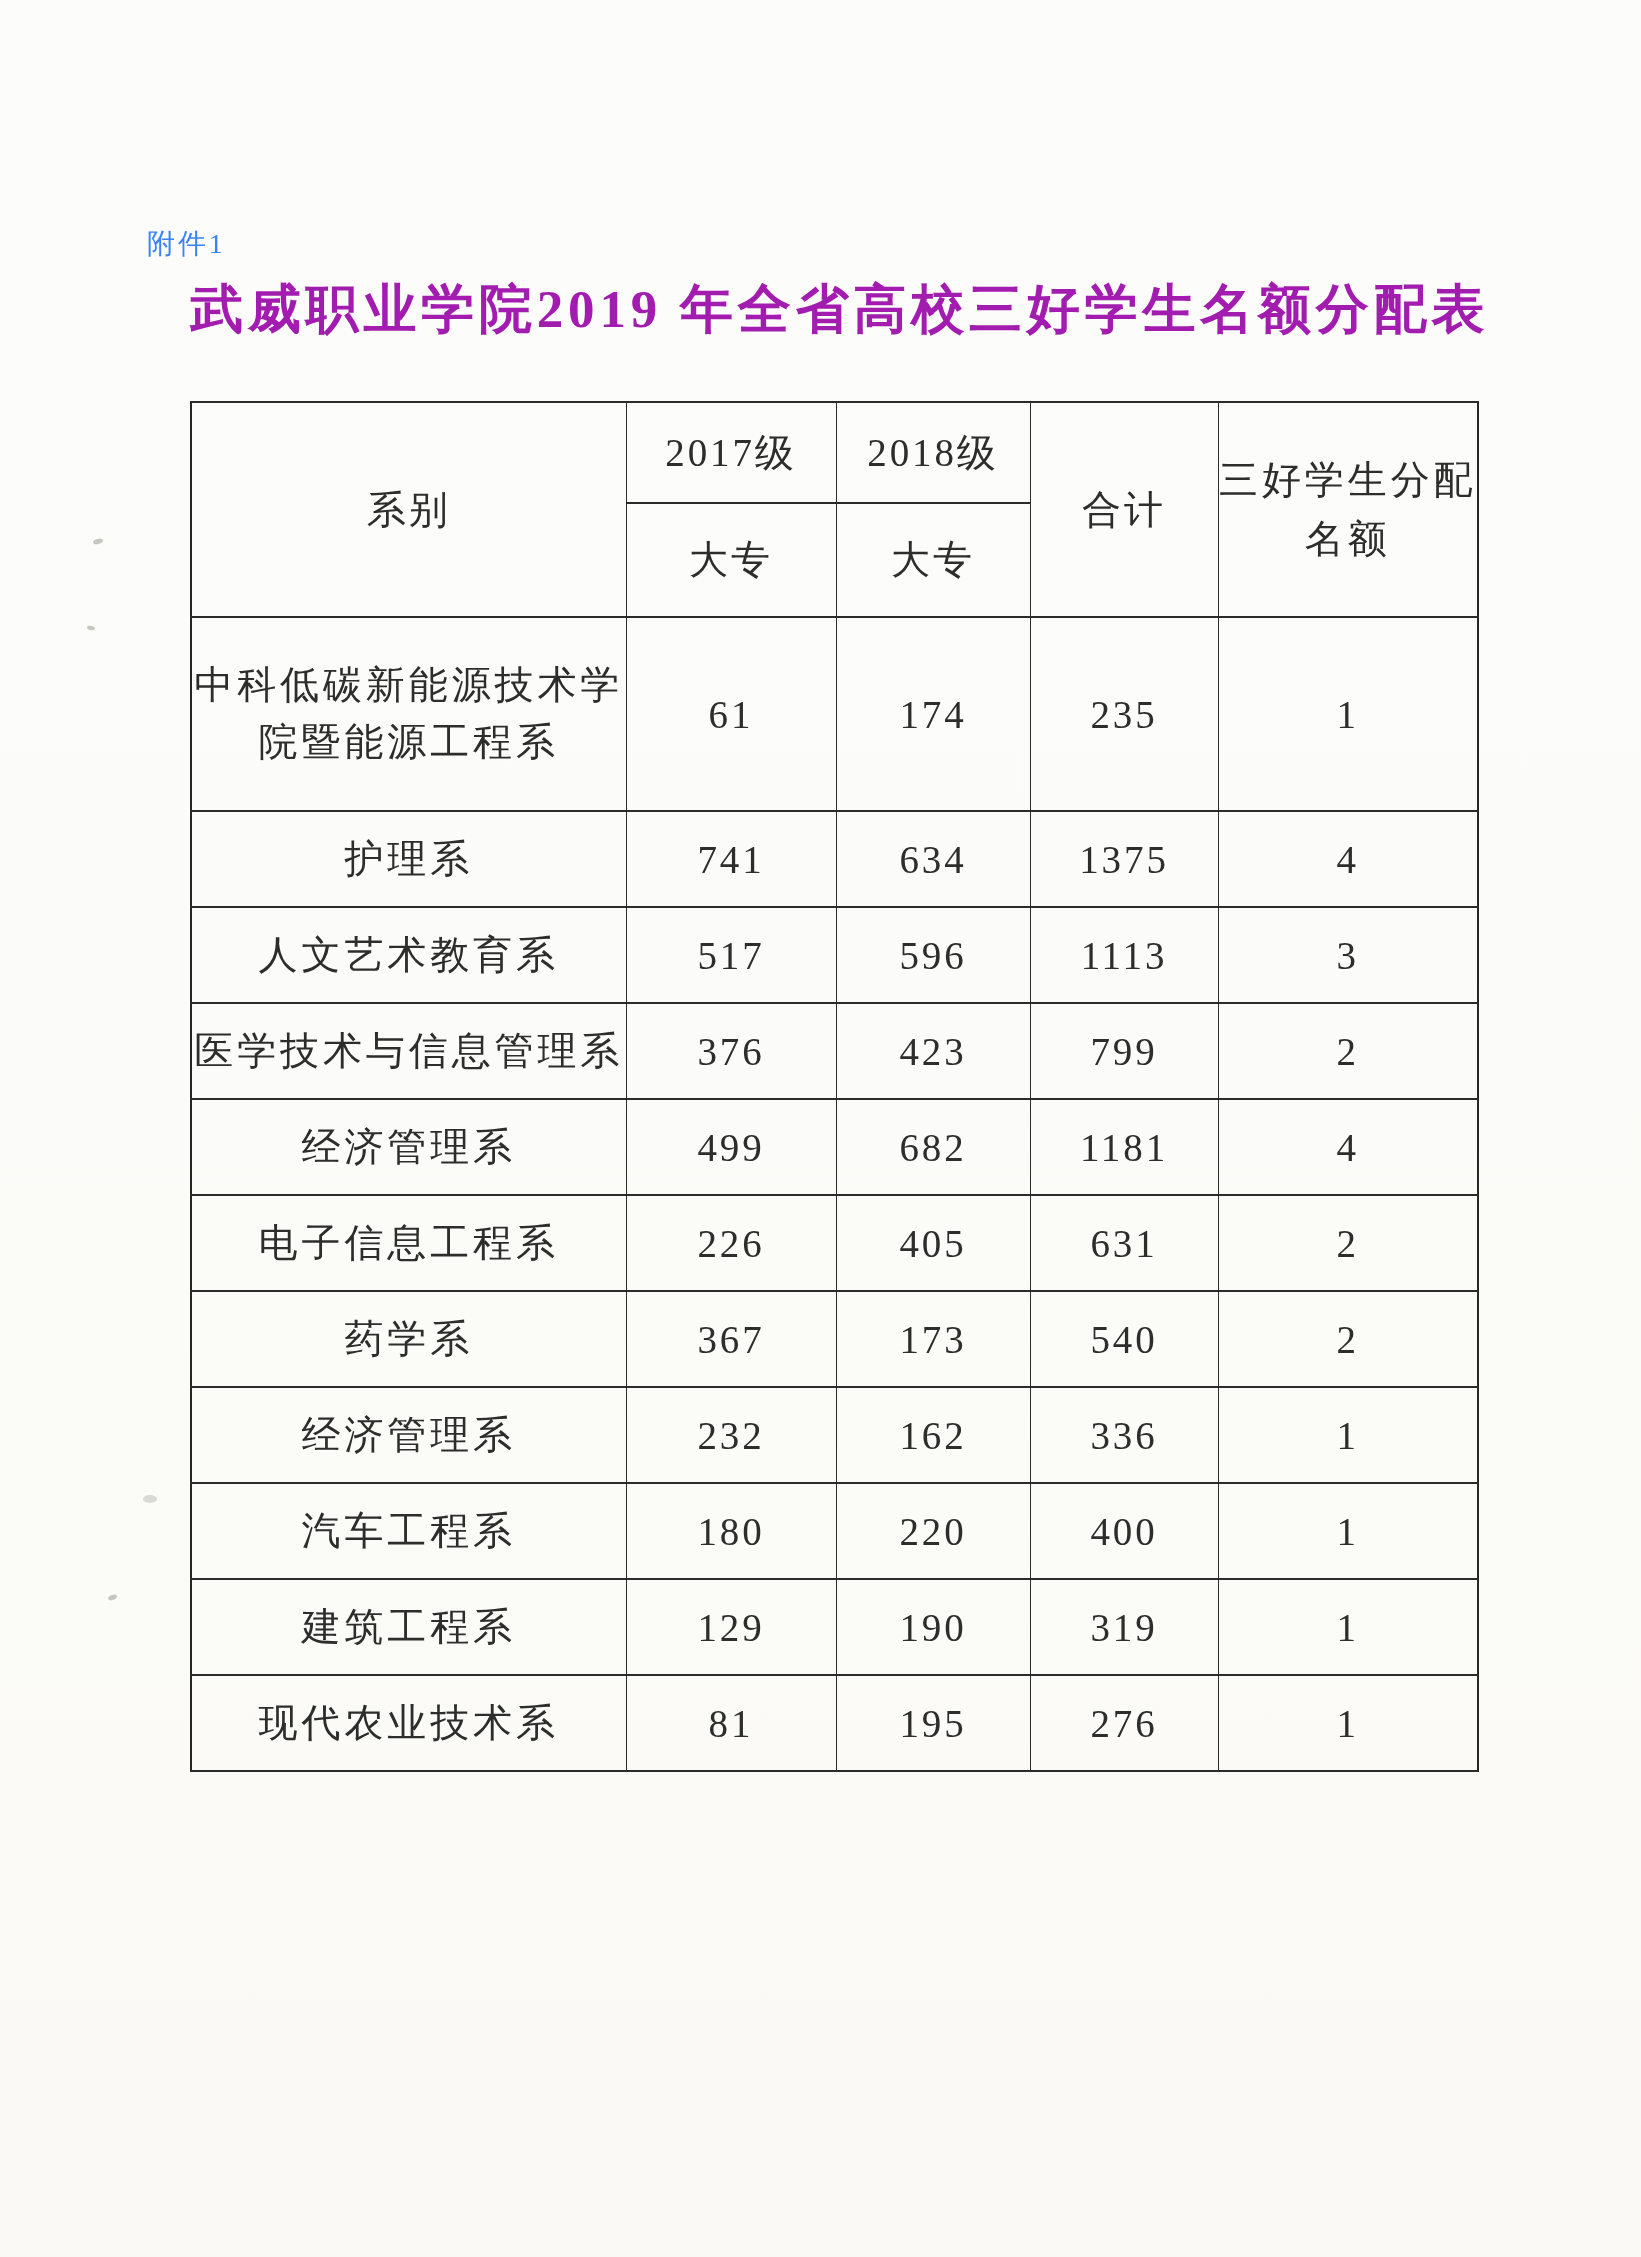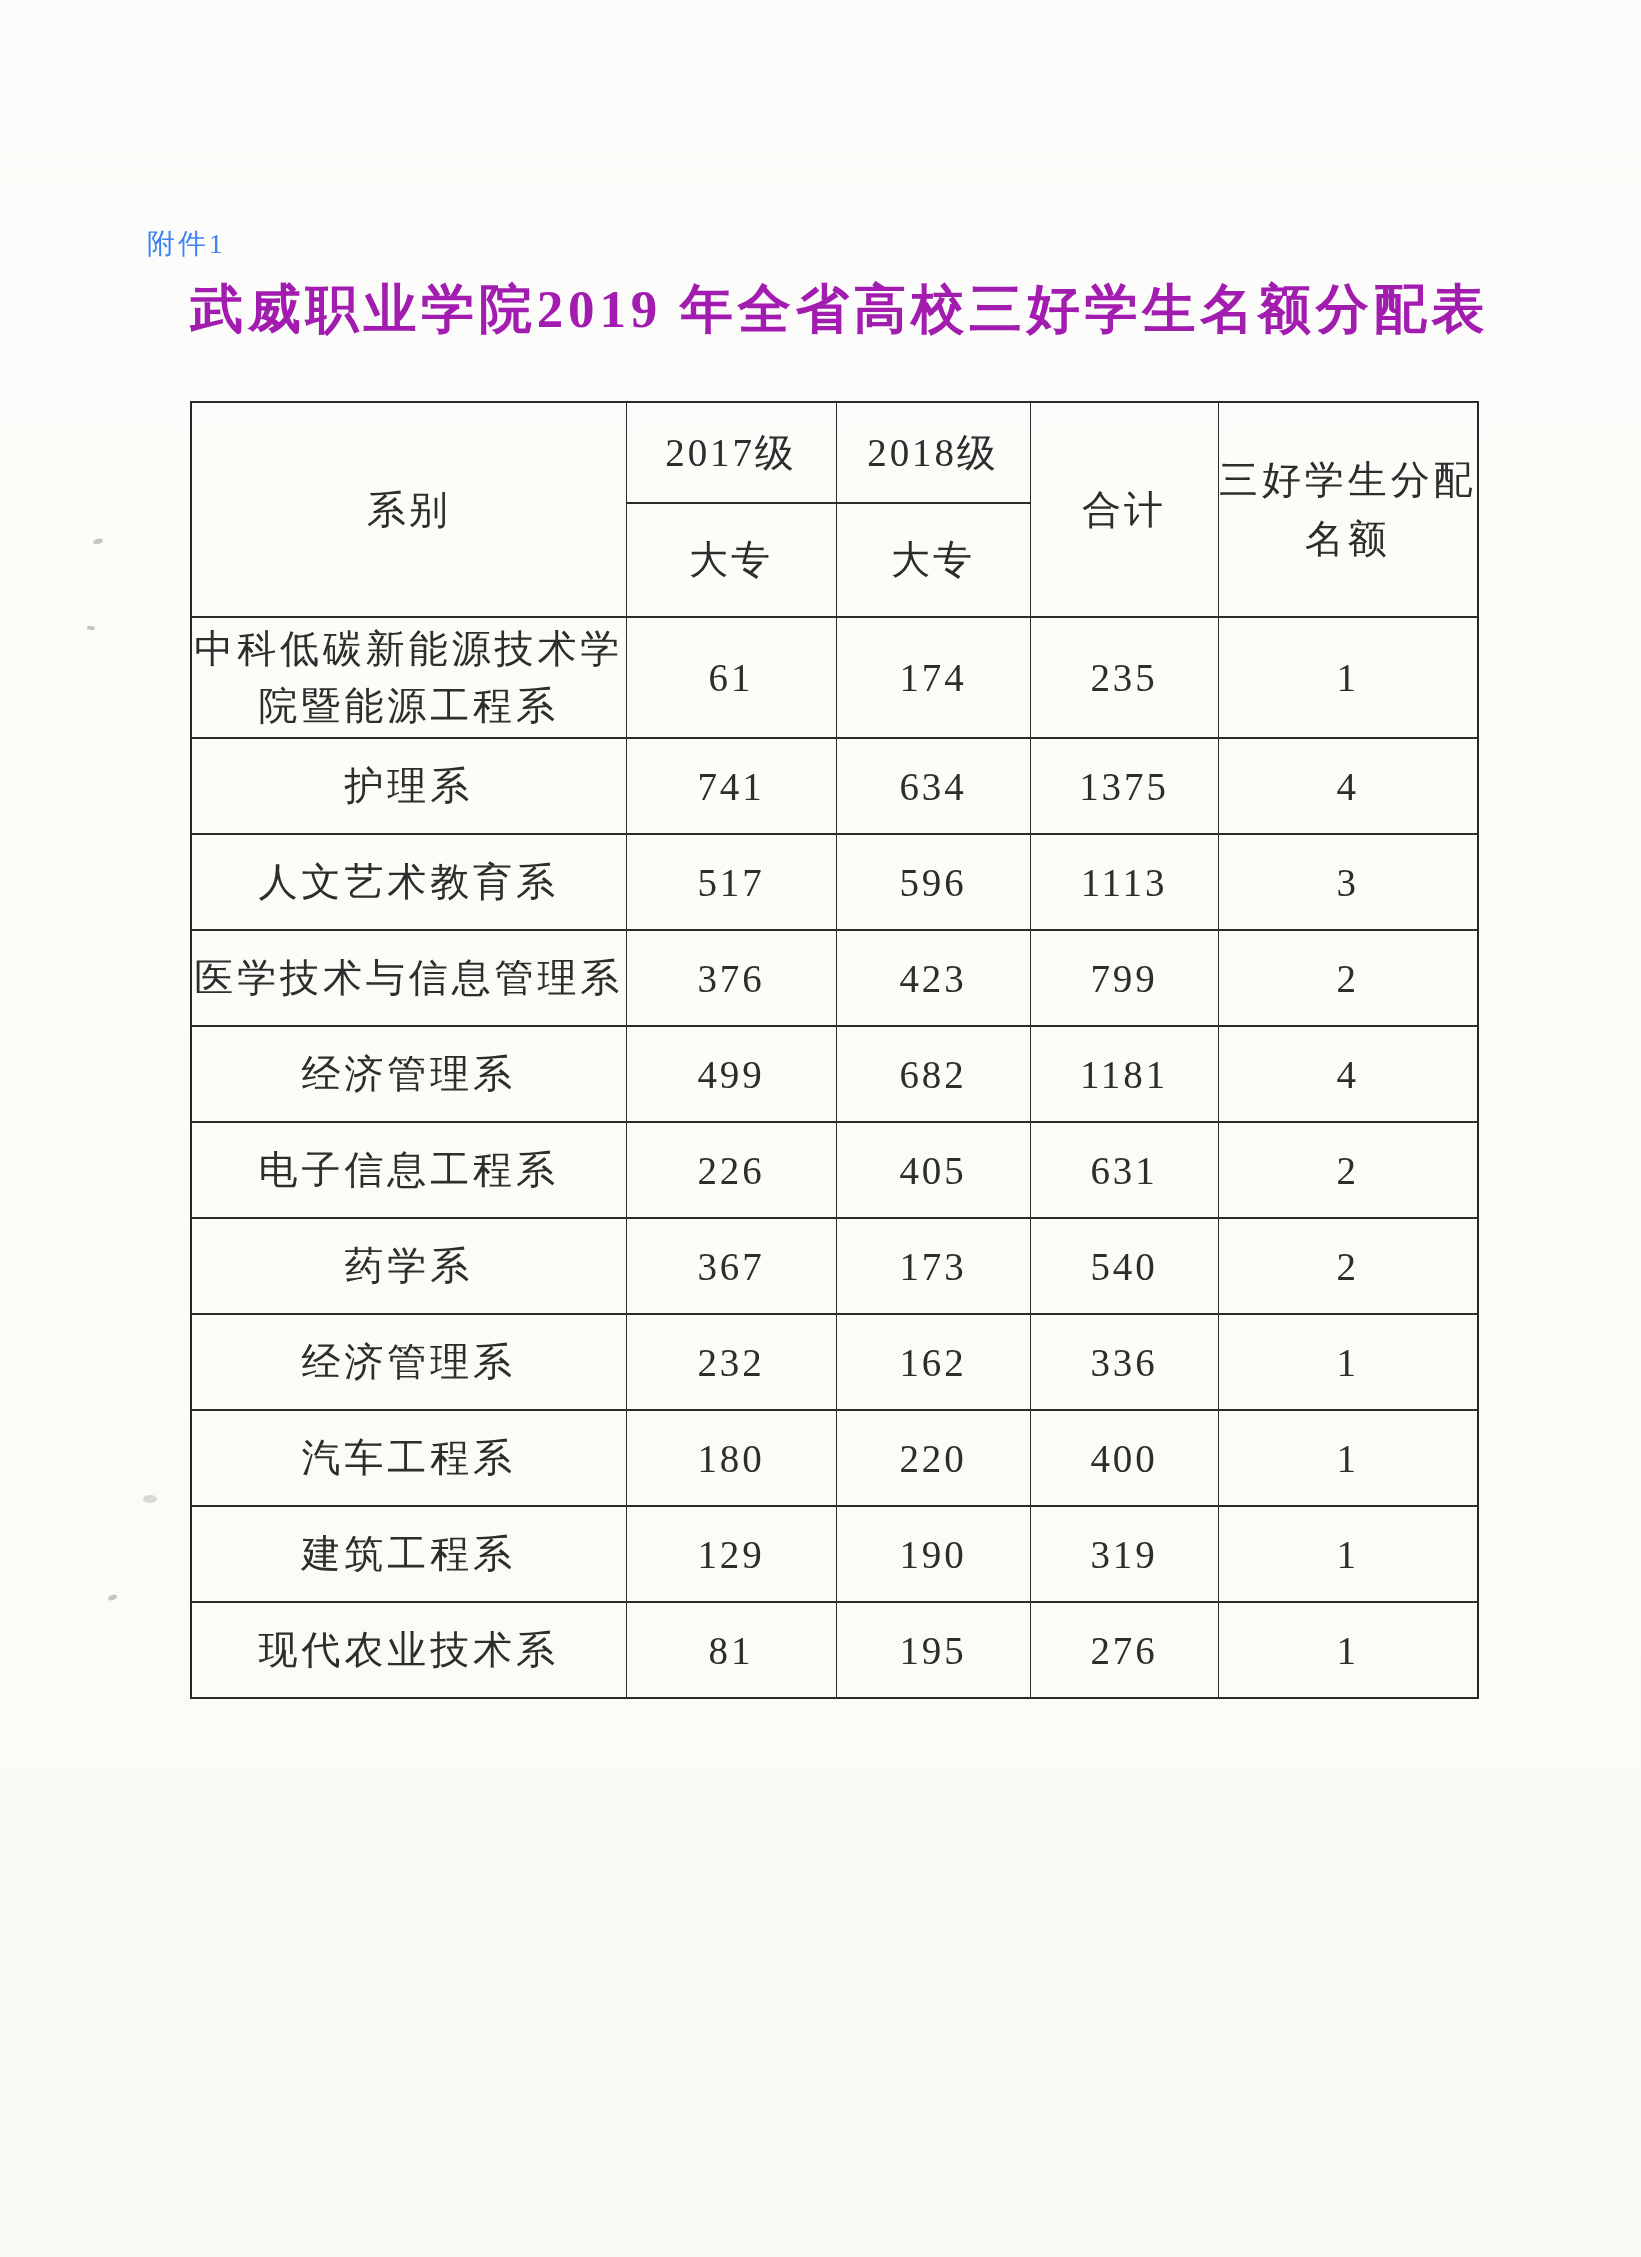--- a/index.html
+++ b/index.html
@@ -60,21 +60,21 @@
     font-weight: normal;
     font-size: 39px;
     color: #2d2d2b;
     padding: 0;
   }
   table.quota-table {
     border: 2.9px solid #262624;
   }
   tr.header-row-1 { height: 101px; }
   tr.header-row-2 { height: 114px; }
-  tr.data-row-tall { height: 121px; }
+  tr.data-row-tall { height: 194px; }
   tr.data-row { height: 96px; }
   .dept-cell {
     letter-spacing: 3.9px;
     padding: 0 13.5px;
     line-height: 1.45;
   }
   .num-cell {
     letter-spacing: 2.9px;
   }
   .quota-header-cell {

